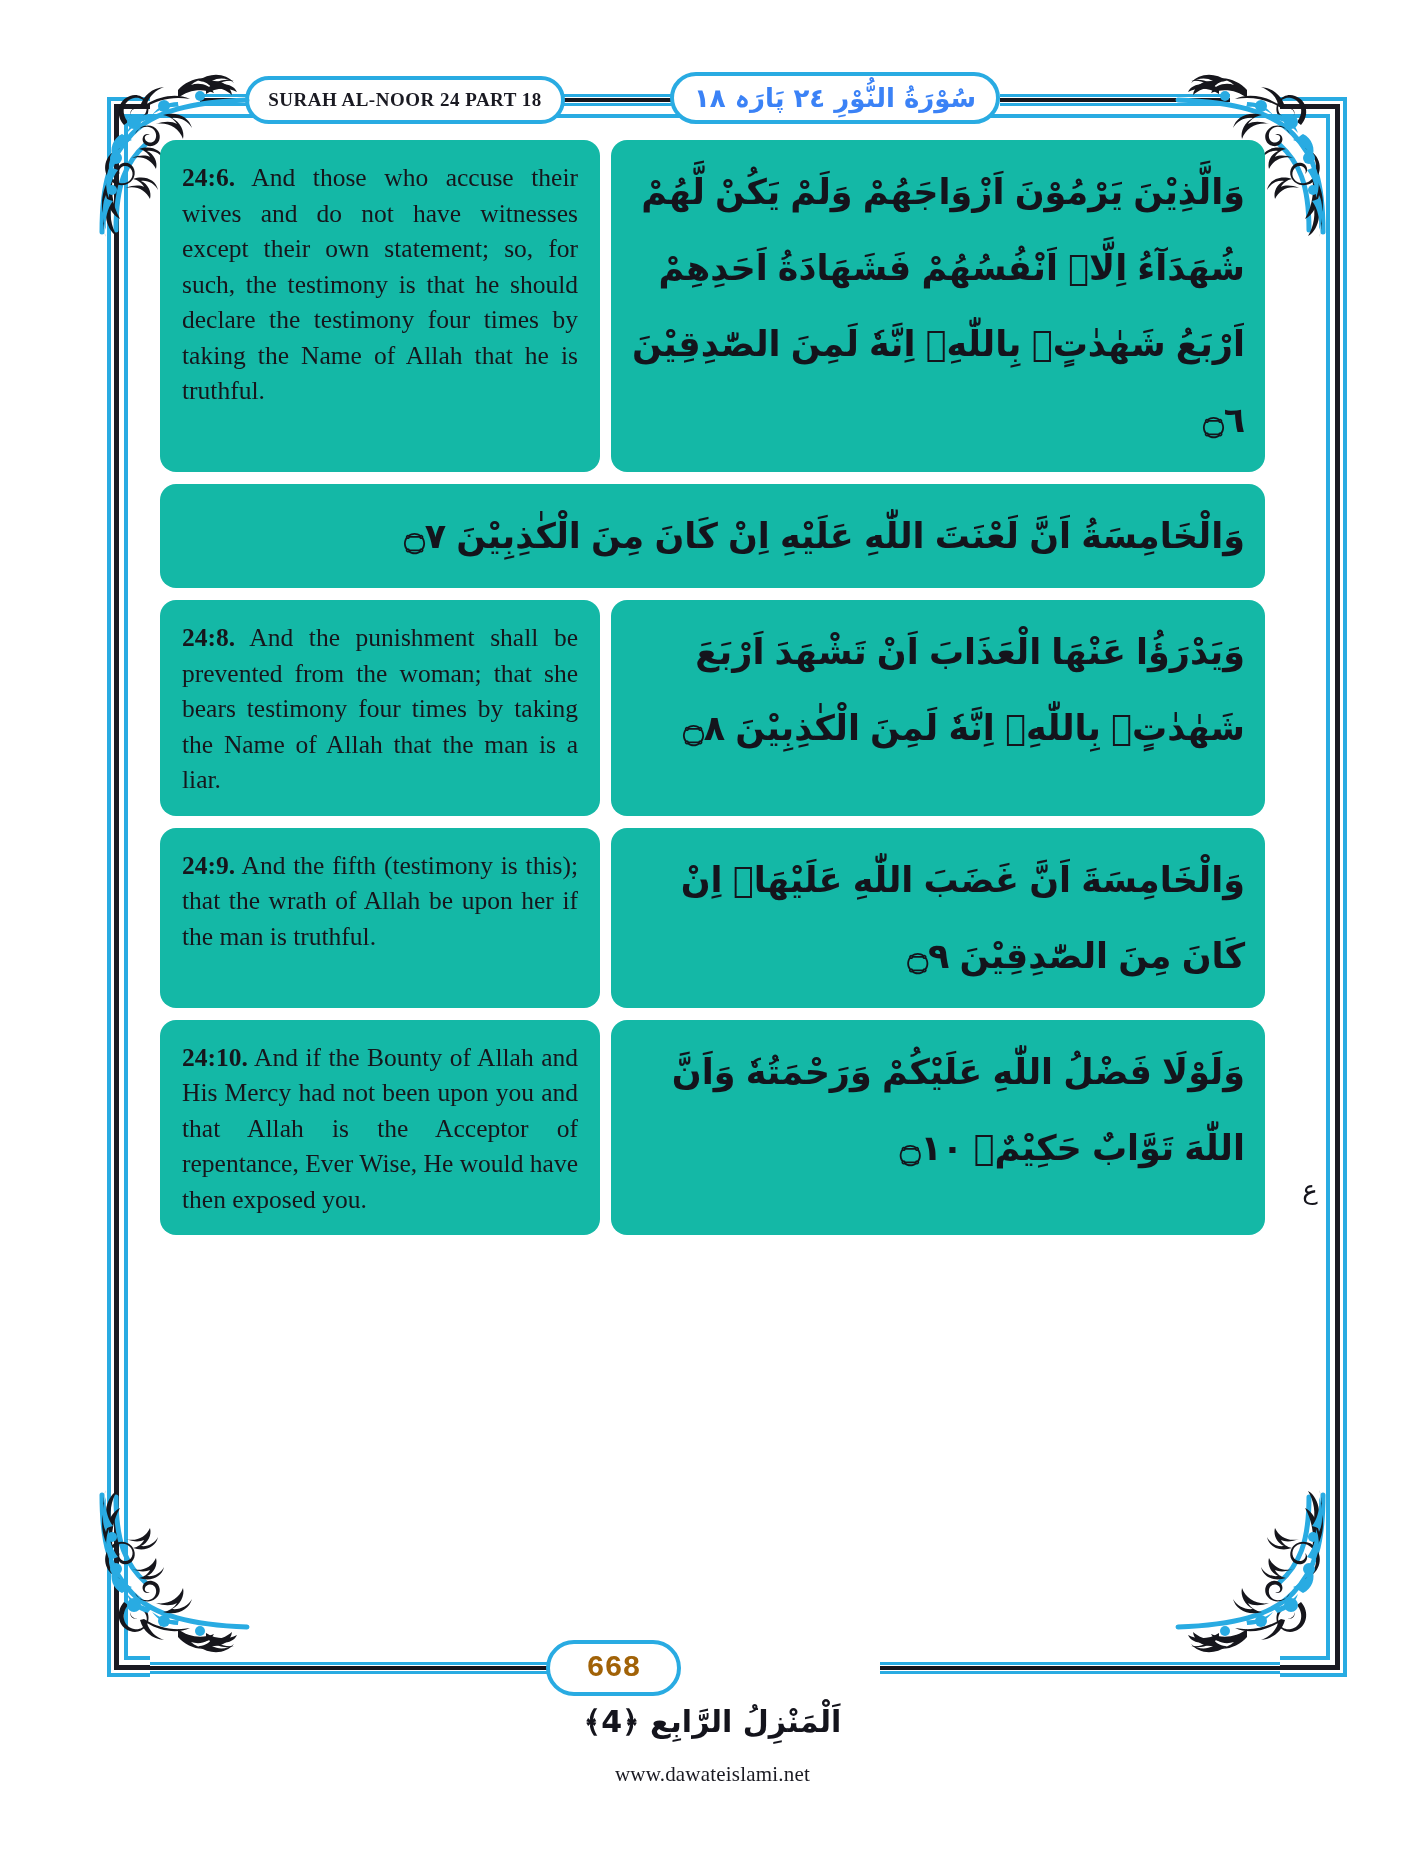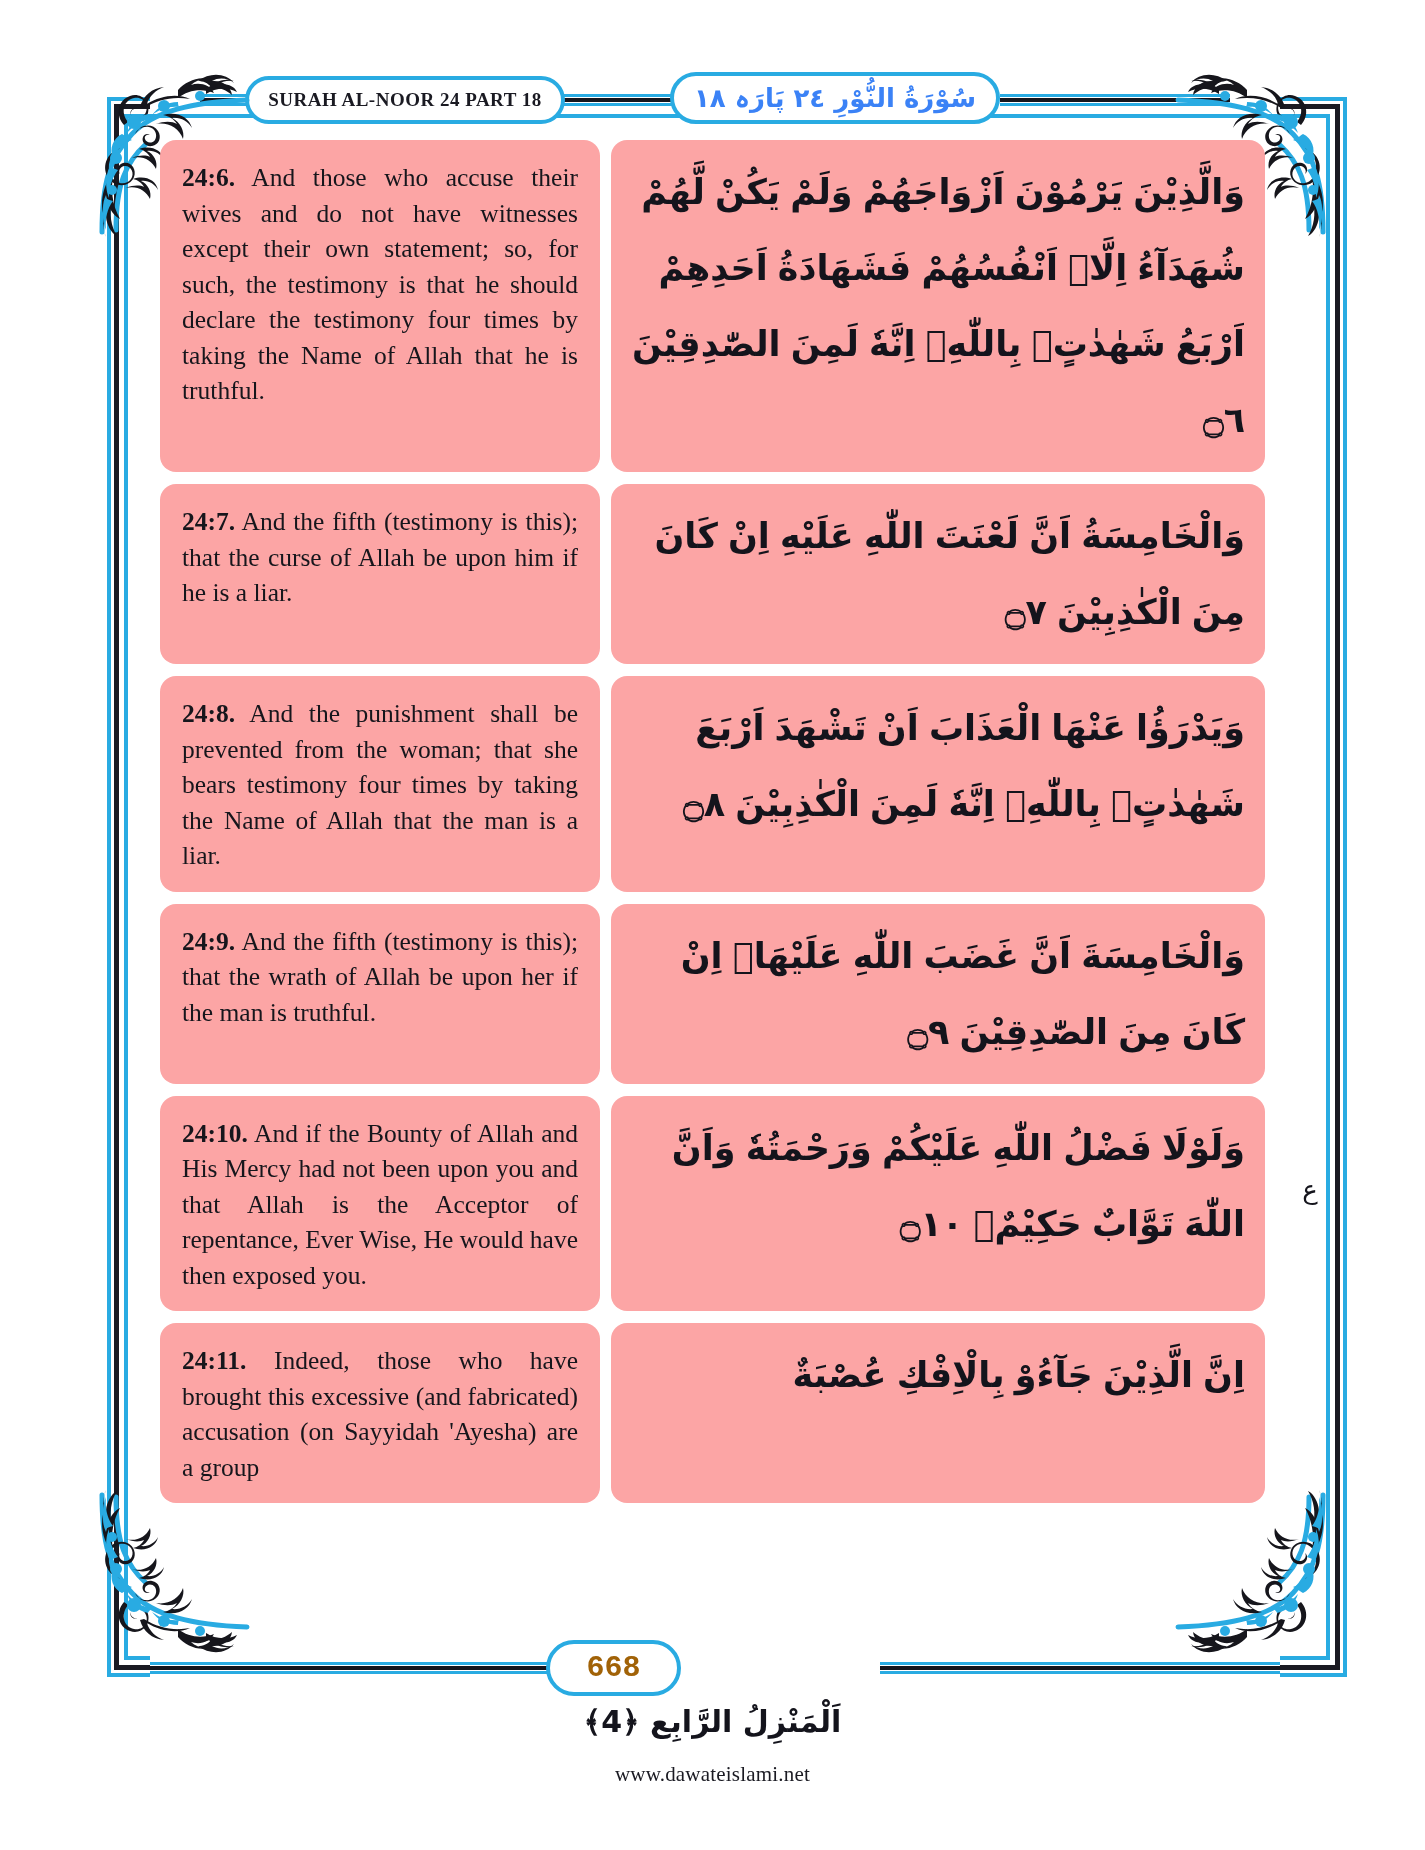--- a/index.html
+++ b/index.html
@@ -164,21 +164,21 @@
     top: 140px;
     width: 1105px;
   }
   .verse-row {
     display: flex;
     gap: 11px;
     margin-bottom: 12px;
     align-items: stretch;
   }
   .cell {
-    background: #fca5a5;
+    background: #14b8a6;
     border-radius: 16px;
     box-sizing: border-box;
   }
   .cell-en {
     width: 440px;
     flex: 0 0 440px;
     padding: 20px 22px 18px 22px;
     font-family: "Liberation Serif", serif;
     font-size: 25.5px;
     line-height: 35.5px;
@@ -437,24 +437,20 @@
 
     <div class="verse-row">
       <div class="cell cell-en">
         <span class="vnum">24:6.</span>
         <span>And those who accuse their wives and do not have witnesses except their own statement; so, for such, the testimony is that he should declare the testimony four times by taking the Name of Allah that he is truthful.</span>
       </div>
       <div class="cell cell-ar">وَالَّذِیْنَ یَرْمُوْنَ اَزْوَاجَهُمْ وَلَمْ یَكُنْ لَّهُمْ شُهَدَآءُ اِلَّاۤ اَنْفُسُهُمْ فَشَهَادَةُ اَحَدِهِمْ اَرْبَعُ شَهٰدٰتٍۭ بِاللّٰهِۙ اِنَّهٗ لَمِنَ الصّٰدِقِیْنَ ۝٦</div>
     </div>
 
     <div class="verse-row">
-      <div class="cell cell-en">
-        <span class="vnum">24:7.</span>
-        <span>And the fifth (testimony is this); that the curse of Allah be upon him if he is a liar.</span>
-      </div>
       <div class="cell cell-ar">وَالْخَامِسَةُ اَنَّ لَعْنَتَ اللّٰهِ عَلَیْهِ اِنْ كَانَ مِنَ الْكٰذِبِیْنَ ۝٧</div>
     </div>
 
     <div class="verse-row">
       <div class="cell cell-en">
         <span class="vnum">24:8.</span>
         <span>And the punishment shall be prevented from the woman; that she bears testimony four times by taking the Name of Allah that the man is a liar.</span>
       </div>
       <div class="cell cell-ar">وَیَدْرَؤُا عَنْهَا الْعَذَابَ اَنْ تَشْهَدَ اَرْبَعَ شَهٰدٰتٍۭ بِاللّٰهِۙ اِنَّهٗ لَمِنَ الْكٰذِبِیْنَ ۝٨</div>
     </div>
@@ -468,27 +464,20 @@
     </div>
 
     <div class="verse-row">
       <div class="cell cell-en">
         <span class="vnum">24:10.</span>
         <span>And if the Bounty of Allah and His Mercy had not been upon you and that Allah is the Acceptor of repentance, Ever Wise, He would have then exposed you.</span>
       </div>
       <div class="cell cell-ar">وَلَوْلَا فَضْلُ اللّٰهِ عَلَیْكُمْ وَرَحْمَتُهٗ وَاَنَّ اللّٰهَ تَوَّابٌ حَكِیْمٌ۠ ۝١٠</div>
     </div>
 
-    <div class="verse-row">
-      <div class="cell cell-en">
-        <span class="vnum">24:11.</span>
-        <span>Indeed, those who have brought this excessive (and fabricated) accusation (on Sayyidah 'Ayesha) are a group</span>
-      </div>
-      <div class="cell cell-ar">اِنَّ الَّذِیْنَ جَآءُوْ بِالْاِفْكِ عُصْبَةٌ</div>
-    </div>
 
   </div>
 
   <div class="ruku-marker">ع</div>
 
   <div class="footer-rule-left">
     <div class="rule-stack"></div>
   </div>
   <div class="footer-rule-right">
     <div class="rule-stack"></div>

